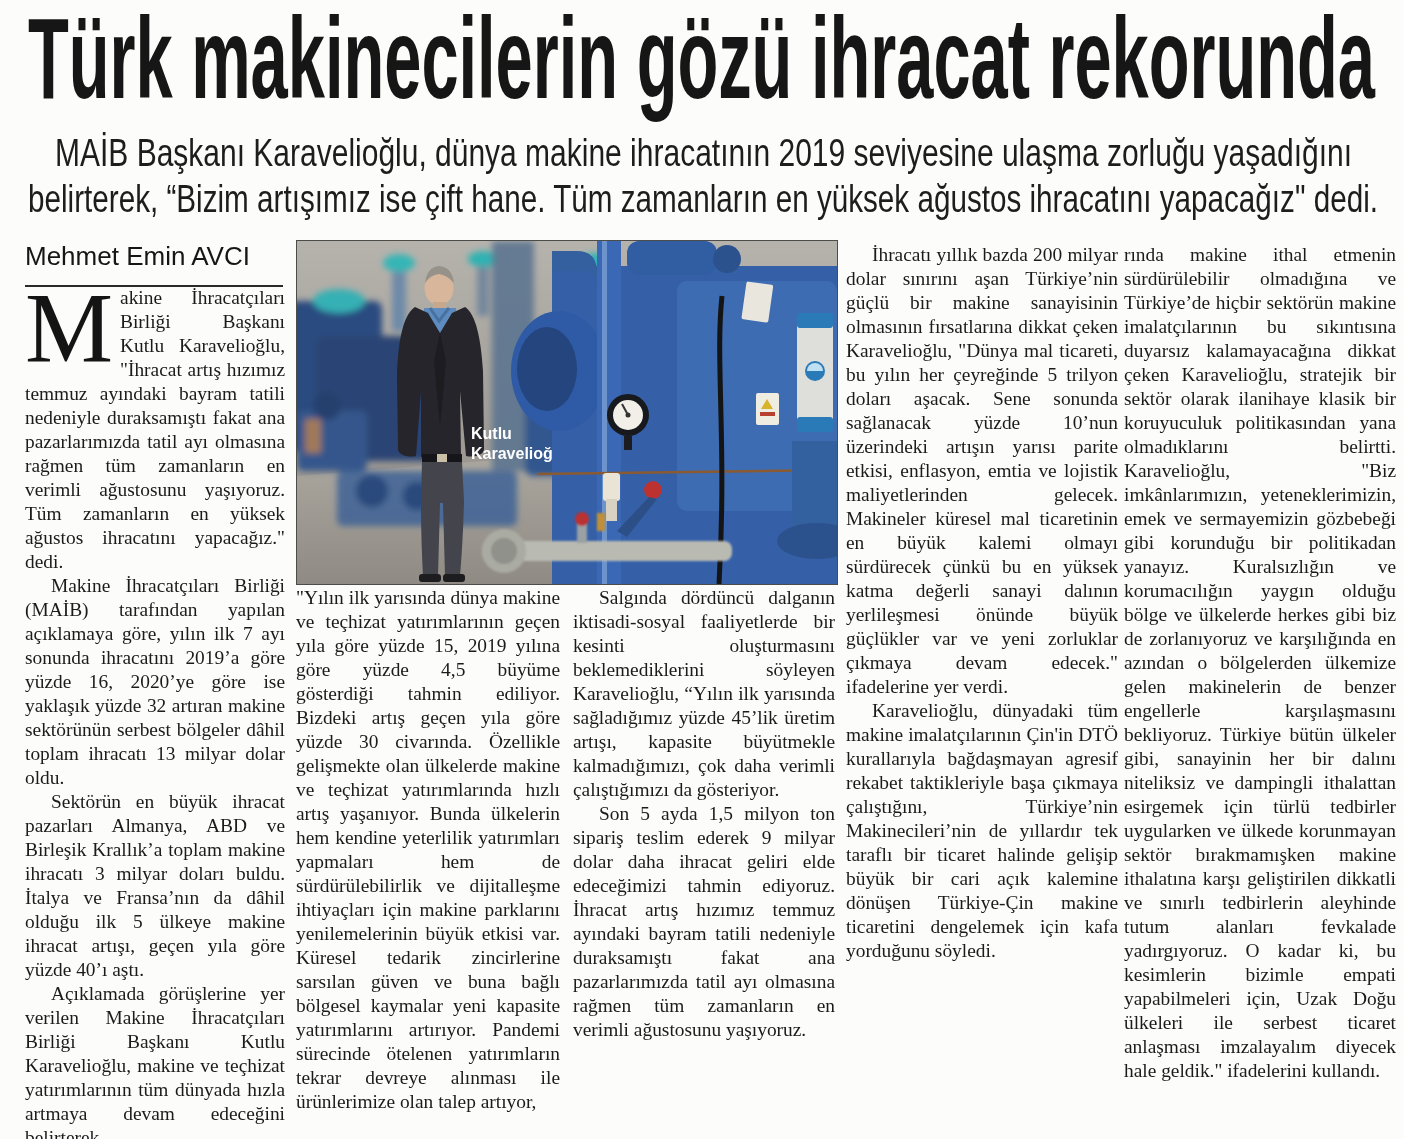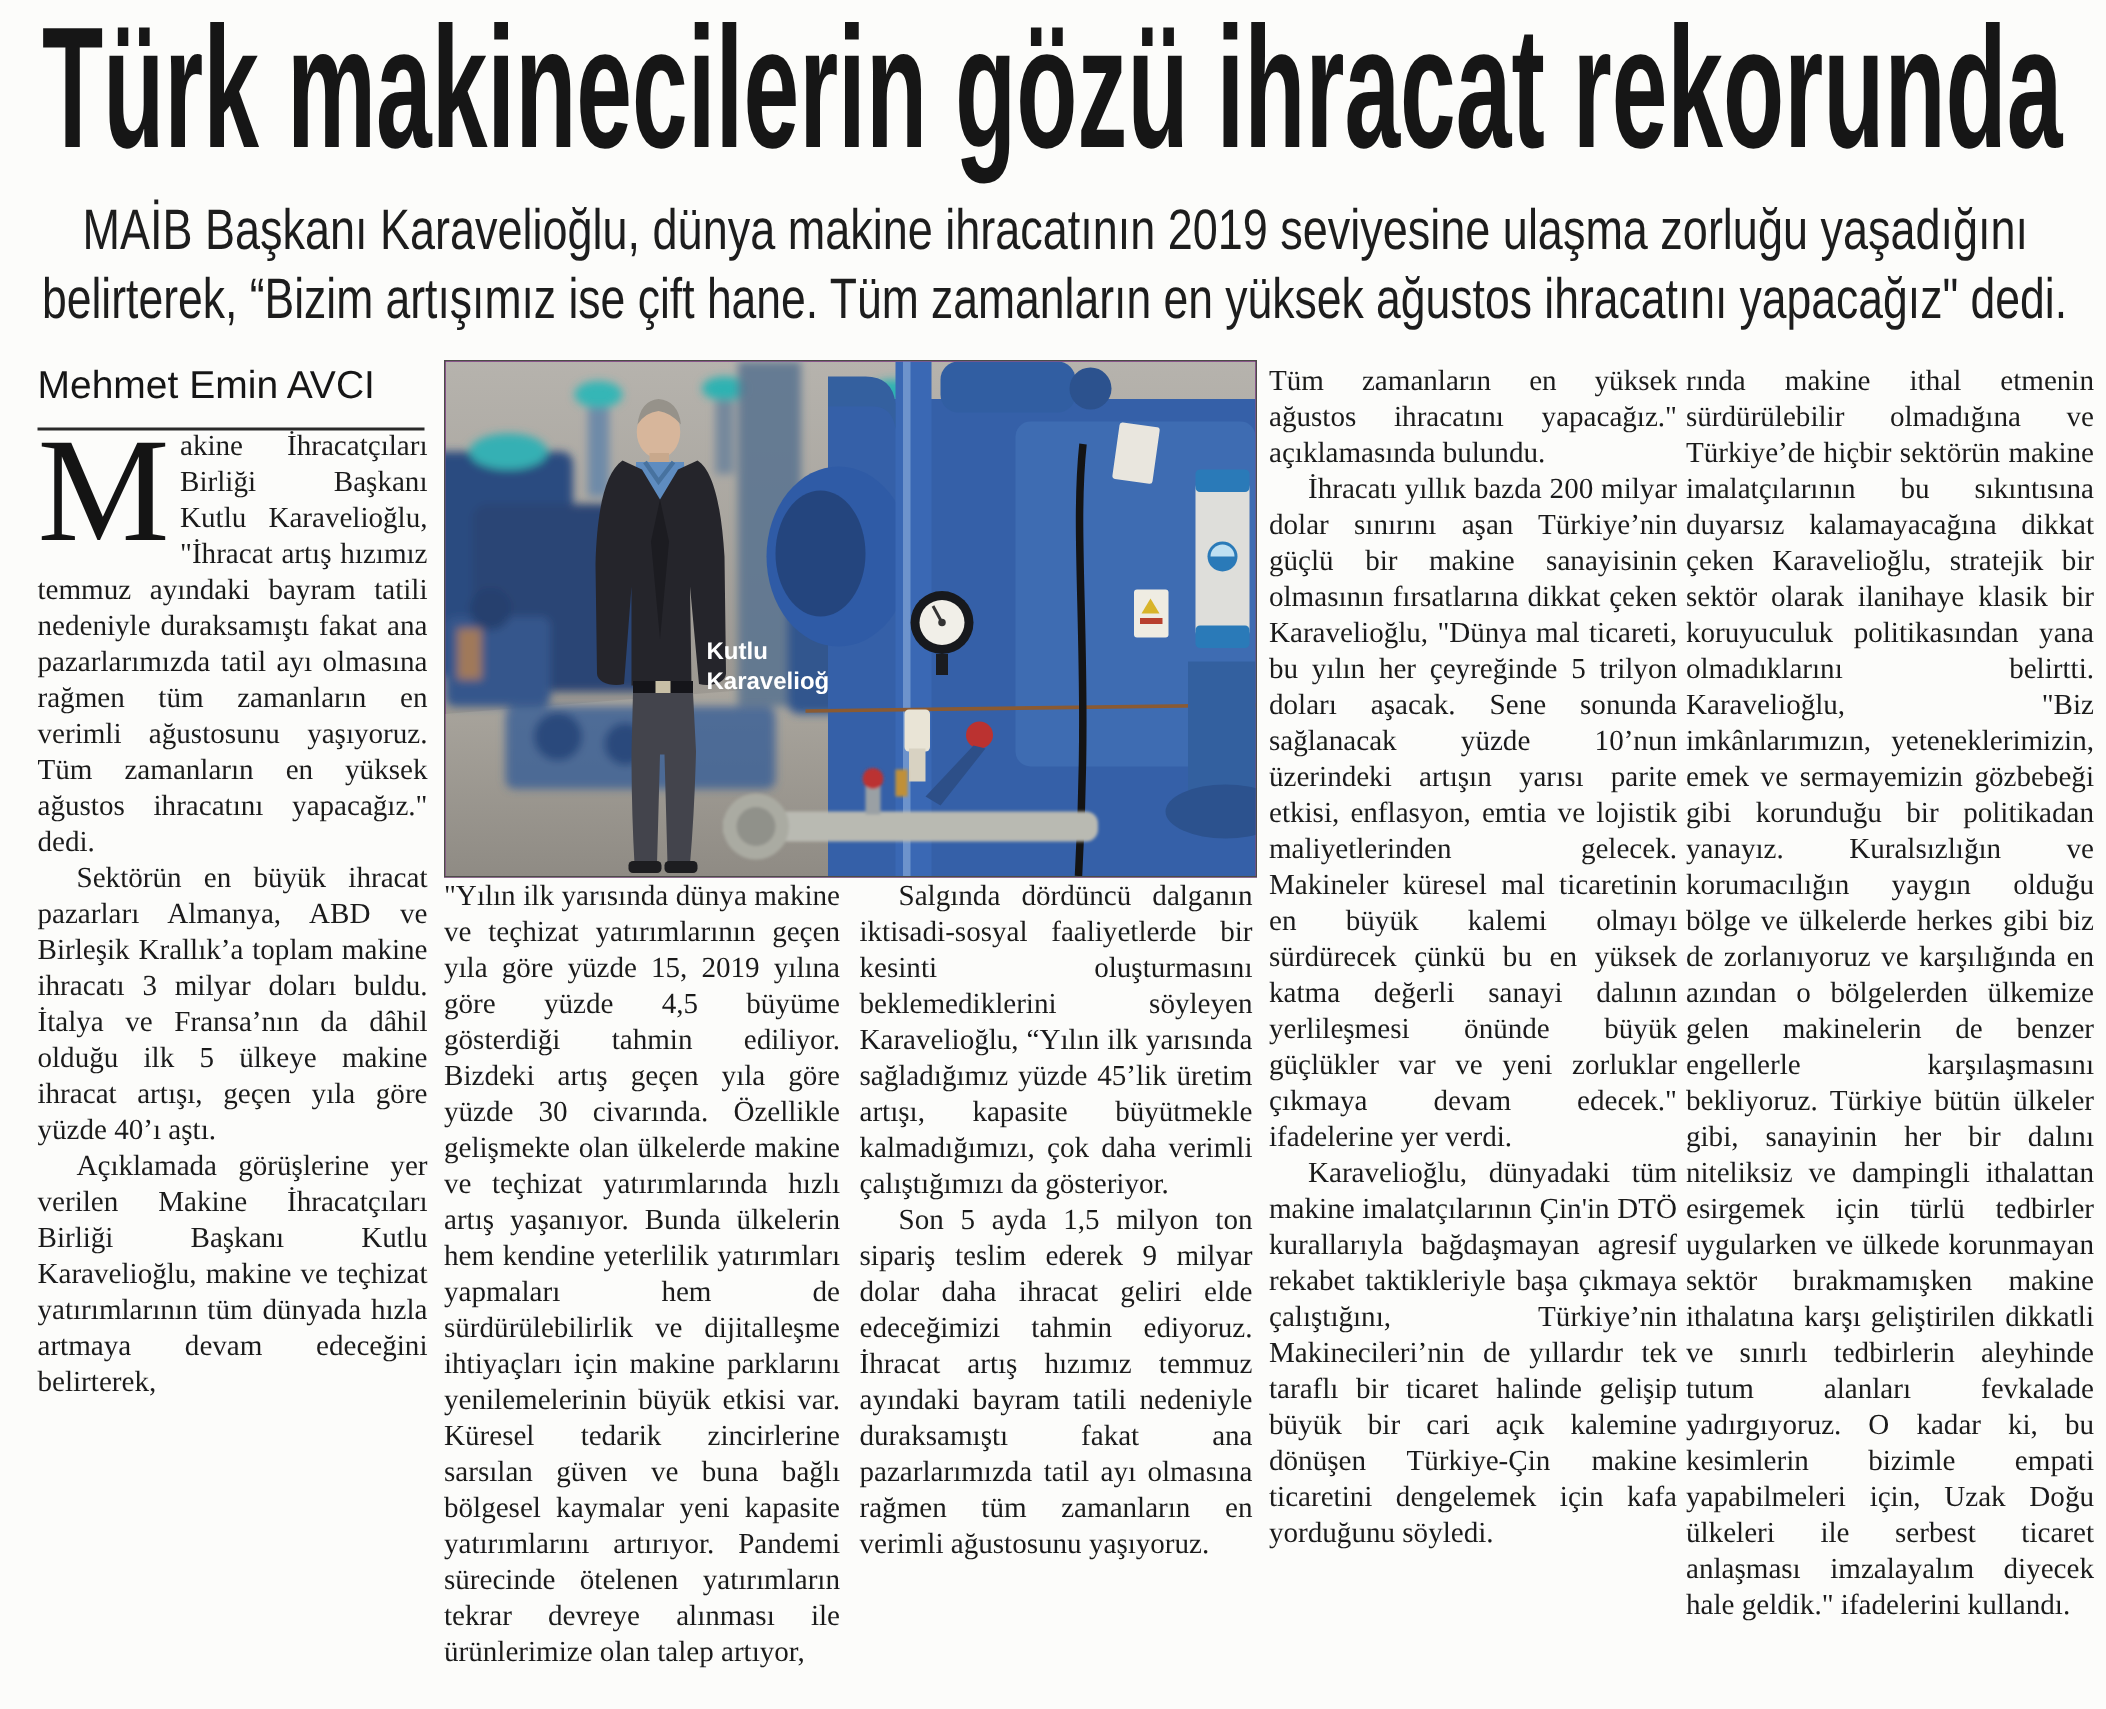--- a/index.html
+++ b/index.html
@@ -155,34 +155,34 @@
     <circle cx="207" cy="310" r="13" fill="#90918a"></circle>
     <rect x="280" y="280" width="10" height="22" fill="#9aa0a4"></rect>
     <circle cx="285" cy="278" r="7" fill="#bb3230"></circle>
     <rect x="300" y="272" width="8" height="18" fill="#c09038"></rect>
   </g>
 </svg>
 </div>
 
 <div class="col" style="left:25px;top:286px;width:260px;">
   <p><span class="dropcap">M</span><span>akine İhracatçıları Birliği Başkanı Kutlu Karavelioğlu, "İhracat artış hızımız temmuz ayındaki bayram tatili nedeniyle duraksamıştı fakat ana pazarlarımızda tatil ayı olmasına rağmen tüm zamanların en verimli ağustosunu yaşıyoruz. Tüm zamanların en yüksek ağustos ihracatını yapacağız." dedi.</span></p>
+  <p class="indent">Makine İhracatçıları Birliği (MAİB) tarafından yapılan açıklamaya göre, yılın ilk 7 ayı sonunda ihracatını 2019’a göre yüzde 16, 2020’ye göre ise yaklaşık yüzde 32 artıran makine sektörünün serbest bölgeler dâhil toplam ihracatı 13 milyar dolar oldu.</p>
   <p class="indent">Sektörün en büyük ihracat pazarları Almanya, ABD ve Birleşik Krallık’a toplam makine ihracatı 3 milyar doları buldu. İtalya ve Fransa’nın da dâhil olduğu ilk 5 ülkeye makine ihracat artışı, geçen yıla göre yüzde 40’ı aştı.</p>
   <p class="indent">Açıklamada görüşlerine yer verilen Makine İhracatçıları Birliği Başkanı Kutlu Karavelioğlu, makine ve teçhizat yatırımlarının tüm dünyada hızla artmaya devam edeceğini belirterek,</p>
 </div>
 
 <div class="col" style="left:296px;top:586px;width:264px;">
   <p>"Yılın ilk yarısında dünya makine ve teçhizat yatırımlarının geçen yıla göre yüzde 15, 2019 yılına göre yüzde 4,5 büyüme gösterdiği tahmin ediliyor. Bizdeki artış geçen yıla göre yüzde 30 civarında. Özellikle gelişmekte olan ülkelerde makine ve teçhizat yatırımlarında hızlı artış yaşanıyor. Bunda ülkelerin hem kendine yeterlilik yatırımları yapmaları hem de sürdürülebilirlik ve dijitalleşme ihtiyaçları için makine parklarını yenilemelerinin büyük etkisi var. Küresel tedarik zincirlerine sarsılan güven ve buna bağlı bölgesel kaymalar yeni kapasite yatırımlarını artırıyor. Pandemi sürecinde ötelenen yatırımların tekrar devreye alınması ile ürünlerimize olan talep artıyor,</p>
 </div>
 
 <div class="col" style="left:573px;top:586px;width:262px;">
   <p class="indent">Salgında dördüncü dalganın iktisadi-sosyal faaliyetlerde bir kesinti oluşturmasını beklemediklerini söyleyen Karavelioğlu, “Yılın ilk yarısında sağladığımız yüzde 45’lik üretim artışı, kapasite büyütmekle kalmadığımızı, çok daha verimli çalıştığımızı da gösteriyor.</p>
   <p class="indent">Son 5 ayda 1,5 milyon ton sipariş teslim ederek 9 milyar dolar daha ihracat geliri elde edeceğimizi tahmin ediyoruz. İhracat artış hızımız temmuz ayındaki bayram tatili nedeniyle duraksamıştı fakat ana pazarlarımızda tatil ayı olmasına rağmen tüm zamanların en verimli ağustosunu yaşıyoruz.</p>
 </div>
 
 <div class="col" style="left:846px;top:243px;width:272px;">
-  <p>Tüm zamanların en yüksek ağustos ihracatını yapacağız." açıklamasında bulundu.</p>
   <p class="indent">İhracatı yıllık bazda 200 milyar dolar sınırını aşan Türkiye’nin güçlü bir makine sanayisinin olmasının fırsatlarına dikkat çeken Karavelioğlu, "Dünya mal ticareti, bu yılın her çeyreğinde 5 trilyon doları aşacak. Sene sonunda sağlanacak yüzde 10’nun üzerindeki artışın yarısı parite etkisi, enflasyon, emtia ve lojistik maliyetlerinden gelecek. Makineler küresel mal ticaretinin en büyük kalemi olmayı sürdürecek çünkü bu en yüksek katma değerli sanayi dalının yerlileşmesi önünde büyük güçlükler var ve yeni zorluklar çıkmaya devam edecek." ifadelerine yer verdi.</p>
   <p class="indent">Karavelioğlu, dünyadaki tüm makine imalatçılarının Çin'in DTÖ kurallarıyla bağdaşmayan agresif rekabet taktikleriyle başa çıkmaya çalıştığını, Türkiye’nin Makinecileri’nin de yıllardır tek taraflı bir ticaret halinde gelişip büyük bir cari açık kalemine dönüşen Türkiye-Çin makine ticaretini dengelemek için kafa yorduğunu söyledi.</p>
 </div>
 
 <div class="col" style="left:1124px;top:243px;width:272px;">
   <p>rında makine ithal etmenin sürdürülebilir olmadığına ve Türkiye’de hiçbir sektörün makine imalatçılarının bu sıkıntısına duyarsız kalamayacağına dikkat çeken Karavelioğlu, stratejik bir sektör olarak ilanihaye klasik bir koruyuculuk politikasından yana olmadıklarını belirtti. Karavelioğlu, "Biz imkânlarımızın, yeteneklerimizin, emek ve sermayemizin gözbebeği gibi korunduğu bir politikadan yanayız. Kuralsızlığın ve korumacılığın yaygın olduğu bölge ve ülkelerde herkes gibi biz de zorlanıyoruz ve karşılığında en azından o bölgelerden ülkemize gelen makinelerin de benzer engellerle karşılaşmasını bekliyoruz. Türkiye bütün ülkeler gibi, sanayinin her bir dalını niteliksiz ve dampingli ithalattan esirgemek için türlü tedbirler uygularken ve ülkede korunmayan sektör bırakmamışken makine ithalatına karşı geliştirilen dikkatli ve sınırlı tedbirlerin aleyhinde tutum alanları fevkalade yadırgıyoruz. O kadar ki, bu kesimlerin bizimle empati yapabilmeleri için, Uzak Doğu ülkeleri ile serbest ticaret anlaşması imzalayalım diyecek hale geldik." ifadelerini kullandı.</p>
 </div>
 
 </body></html>

